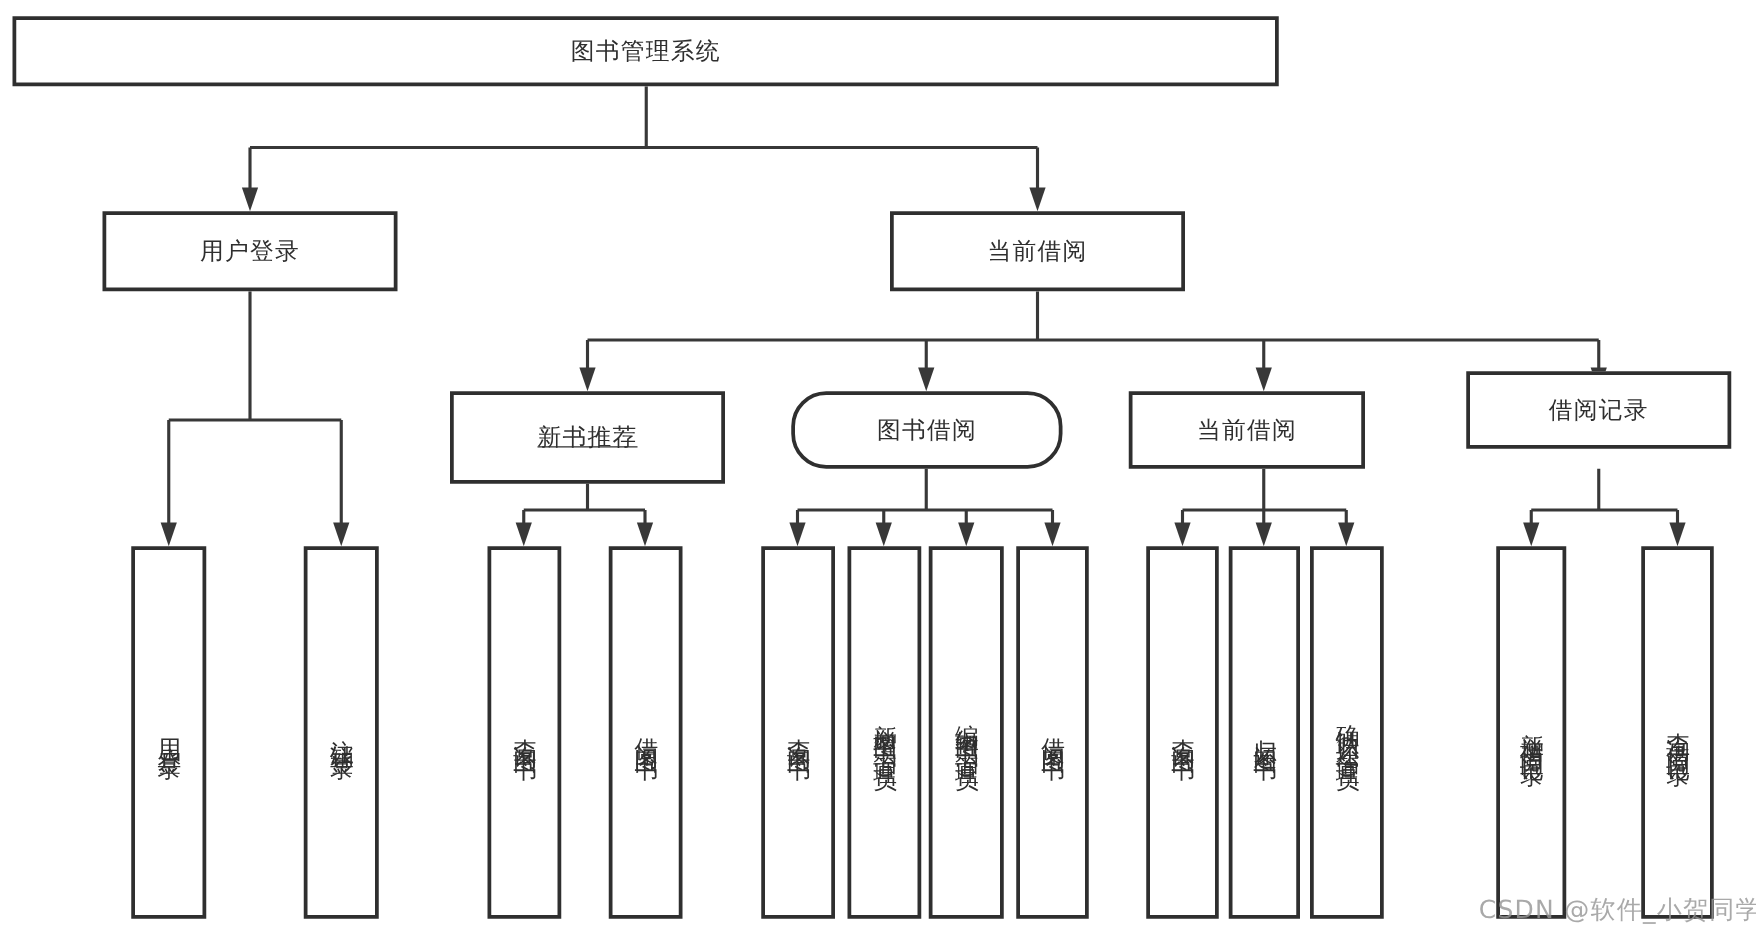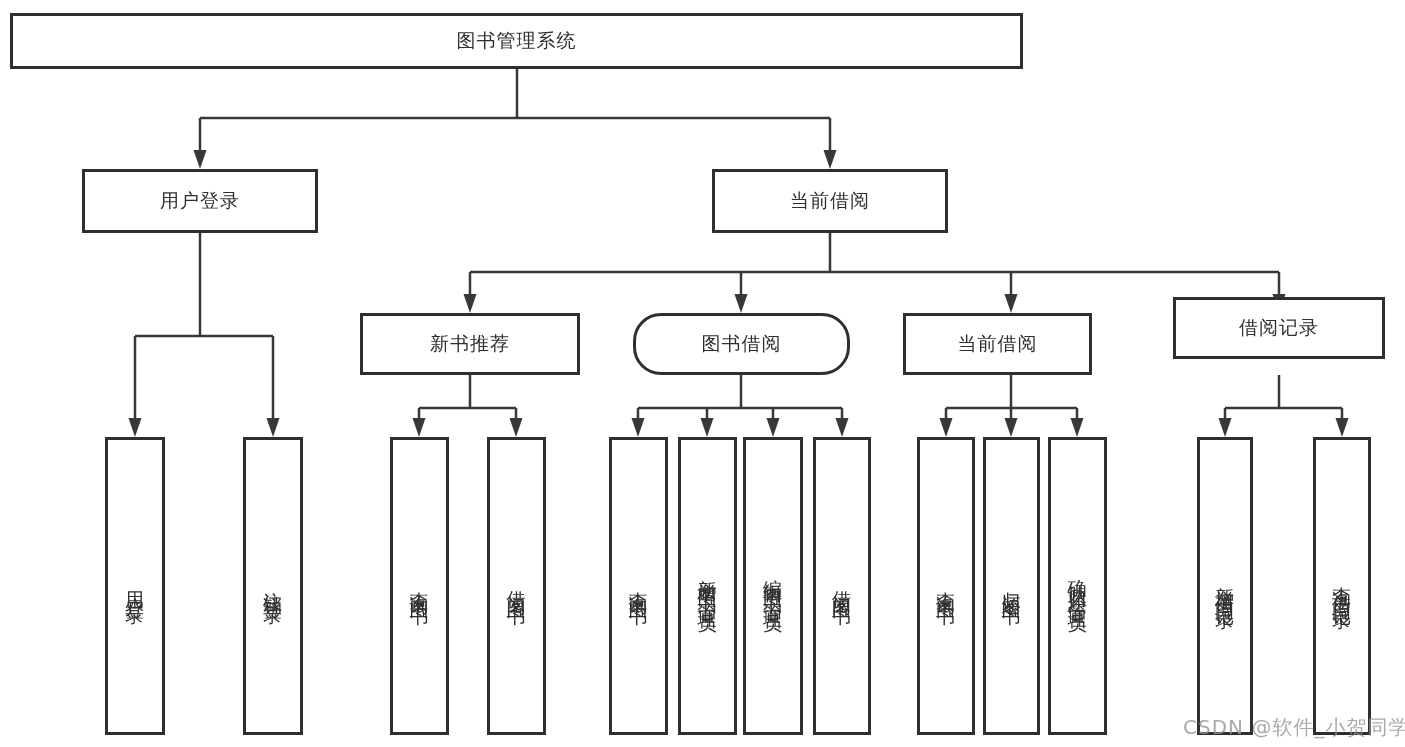--- a/index.html
+++ b/index.html
@@ -73,21 +73,21 @@
     <span class="hlabel">图书管理系统</span>
   </div>
 
   <div class="node" style="left:82px;top:169px;width:236px;height:64px;">
     <span class="hlabel">用户登录</span>
   </div>
   <div class="node" style="left:712px;top:169px;width:236px;height:64px;">
     <span class="hlabel">当前借阅</span>
   </div>
 
-  <div class="node" style="left:360px;top:313px;width:220px;height:62px;">
+  <div class="node" style="left:360px;top:313px;width:220px;height:74px;text-decoration:underline;">
     <span class="hlabel">新书推荐</span>
   </div>
   <div class="node" style="left:633px;top:313px;width:217px;height:62px;border-radius:28px;">
     <span class="hlabel">图书借阅</span>
   </div>
   <div class="node" style="left:903px;top:313px;width:189px;height:62px;">
     <span class="hlabel">当前借阅</span>
   </div>
   <div class="node" style="left:1173px;top:297px;width:212px;height:62px;">
     <span class="hlabel">借阅记录</span>

